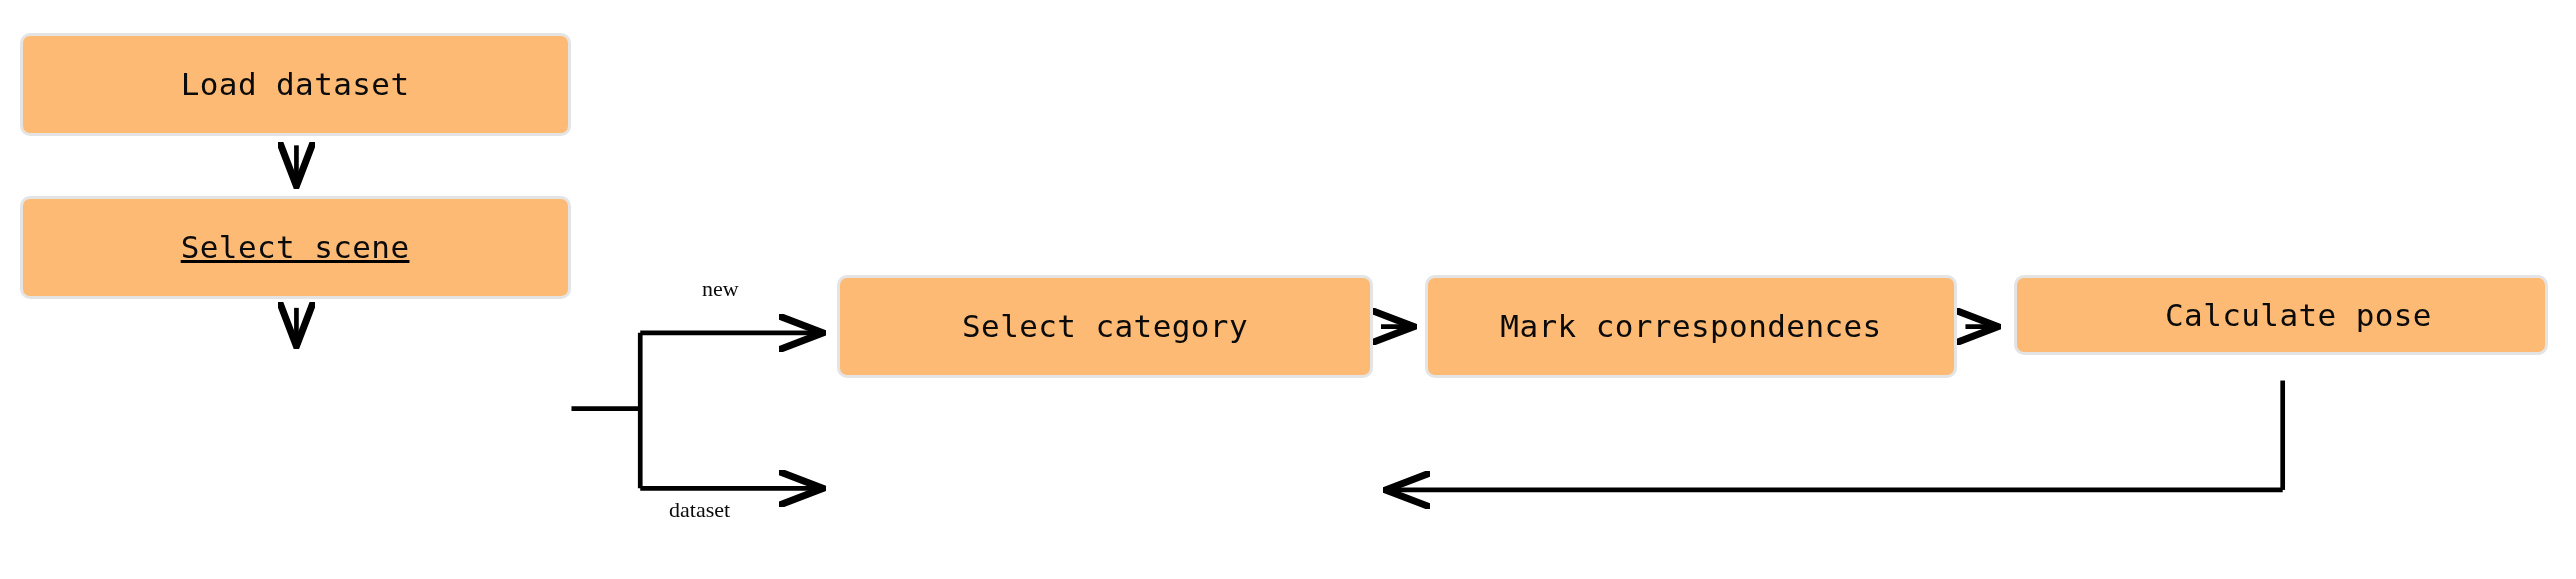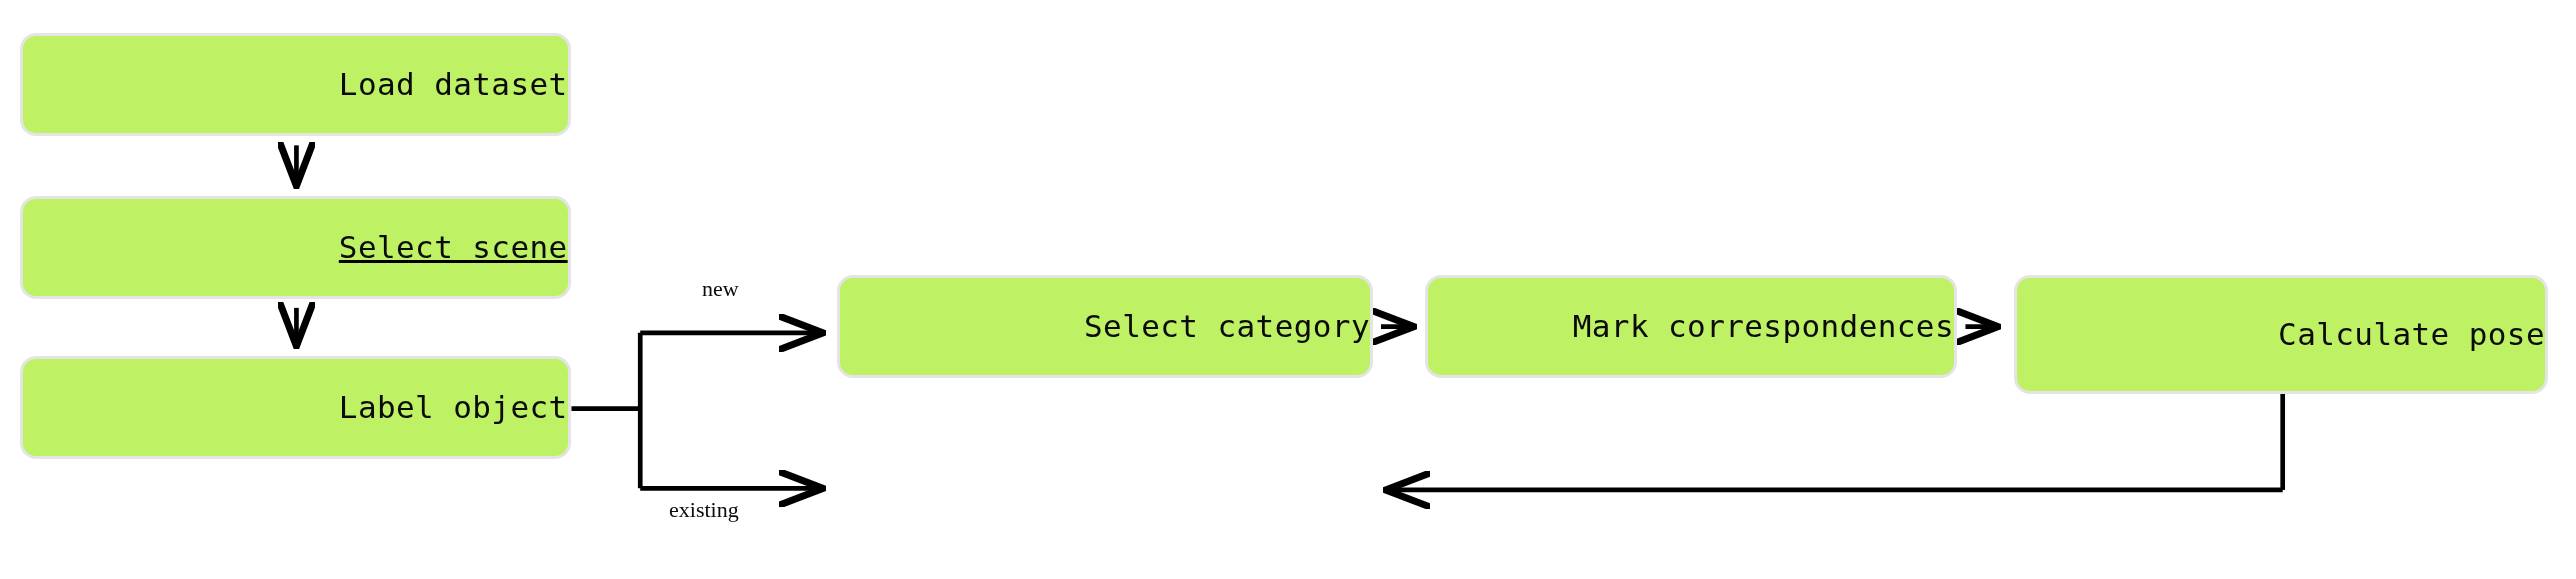--- a/index.html
+++ b/index.html
@@ -14,43 +14,43 @@
   #canvas {
     position: relative;
     width: 2576px;
     height: 579px;
     background: #ffffff;
     overflow: hidden;
   }
   .node {
     position: absolute;
     box-sizing: border-box;
-    background: #bef264;
+    background: #fdba74;
     border: 3.9px solid #e4e4e4;
-    border-radius: 16px;
+    border-radius: 10px;
     display: flex;
     align-items: center;
-    justify-content: flex-end;
+    justify-content: center;
   }
   .node-label {
     font-family: "DejaVu Sans Mono", "Liberation Mono", monospace;
     font-size: 31px;
     color: #0b0b0b;
     letter-spacing: 0.4px;
     white-space: nowrap;
     line-height: 1;
   }
   
   #node-load    { left: 19.6px; top: 33px;  width: 551px; height: 103px; }
   #node-scene   { left: 19.6px; top: 196px; width: 551px; height: 103px; text-decoration: underline; }
   #node-label   { left: 19.6px; top: 356px; width: 551px; height: 103px; }
   
   #node-category { left: 837px; top: 275px; width: 536px; height: 103px; }
   #node-marks    { left: 1425px; top: 275px; width: 532px; height: 103px; }
-  #node-calc     { left: 2014px; top: 275px; width: 534px; height: 119px; padding-left: 35px; }
+  #node-calc     { left: 2014px; top: 275px; width: 534px; height: 80px; padding-left: 35px; }
   #node-finetune { left: 837px; top: 438px; width: 536px; height: 103px; }
 
   
   .edge-layer {
     position: absolute;
     left: 0;
     top: 0;
     width: 2576px;
     height: 579px;
     pointer-events: none;
@@ -114,33 +114,30 @@
     </g>
 
     <g>
       <path d="M2920,487 L2920,627" fill="none" stroke="#000000" stroke-width="6" stroke-linecap="butt"></path>
       <line x1="2920" y1="627" x2="1772" y2="627" stroke="#000000" stroke-width="6" marker-end="url(#arrowhead-left)"></line>
     </g>
   </svg>
 
   <div class="edge-label" id="edge-label-new">new</div>
 
-  <div class="edge-label" id="edge-label-existing">existing</div>
+  <div class="edge-label" id="edge-label-existing">dataset</div>
 
   <div class="node" id="node-load">
     <span class="node-label">Load dataset</span>
   </div>
 
   <div class="node" id="node-scene">
     <span class="node-label">Select scene</span>
   </div>
 
-  <div class="node" id="node-label">
-    <span class="node-label">Label object</span>
-  </div>
 
   <div class="node" id="node-category">
     <span class="node-label">Select category</span>
   </div>
 
   <div class="node" id="node-marks">
     <span class="node-label">Mark correspondences</span>
   </div>
 
   <div class="node" id="node-calc">

